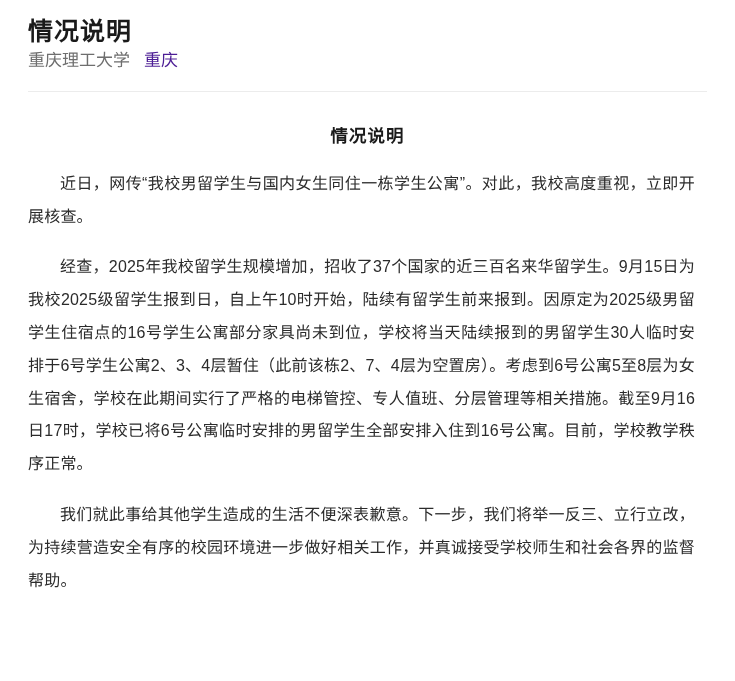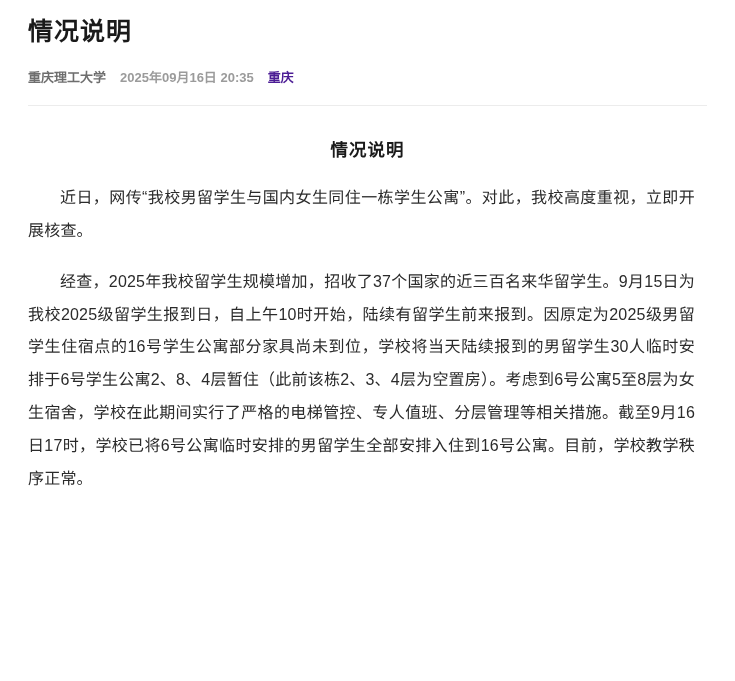--- a/index.html
+++ b/index.html
@@ -25,28 +25,26 @@
   }
   .headline {
     font-size: 25px;
     font-weight: bold;
     color: #1a1a1a;
     letter-spacing: 1px;
     margin: 0;
     line-height: 1.4;
   }
   .meta {
-    margin-top: 20px;
-    font-size: 13px;
+    font-size: 17px;
     color: #8a8a8a;
     display: flex;
     align-items: center;
     gap: 14px;
     line-height: 1.4;
-    font-weight: bold;
   }
   .meta .source {
     color: #6e6e6e;
   }
   .meta .time {
     color: #9b9b9b;
   }
   .meta .location {
     color: #4c1d95;
   }
@@ -80,27 +78,27 @@
 </style>
 </head>
 <body>
 
 <div class="page">
 
   <div class="header">
     <h1 class="headline">情况说明</h1>
     <div class="meta">
       <span class="source">重庆理工大学</span>
-      <span class="time">2025年09月16日 20:35</span>
       <span class="location">重庆</span>
     </div>
     <hr class="divider">
   </div>
 
   <div class="article">
     <div class="doc-title">情况说明</div>
 
     <p class="para">近日，网传“我校男留学生与国内女生同住一栋学生公寓”。对此，我校高度重视，立即开展核查。</p>
-    <p class="para">经查，2025年我校留学生规模增加，招收了37个国家的近三百名来华留学生。9月15日为我校2025级留学生报到日，自上午10时开始，陆续有留学生前来报到。因原定为2025级男留学生住宿点的16号学生公寓部分家具尚未到位，学校将当天陆续报到的男留学生30人临时安排于6号学生公寓2、8、4层暂住（此前该栋2、3、4层为空置房）。考虑到6号公寓5至8层为女生宿舍，学校在此期间实行了严格的电梯管控、专人值班、分层管理等相关措施。截至9月16日17时，学校已将6号公寓临时安排的男留学生全部安排入住到16号公寓。目前，学校教学秩序正常。</p>
+    <p class="para">经查，2025年我校留学生规模增加，招收了37个国家的近三百名来华留学生。9月15日为我校2025级留学生报到日，自上午10时开始，陆续有留学生前来报到。因原定为2025级男留学生住宿点的16号学生公寓部分家具尚未到位，学校将当天陆续报到的男留学生30人临时安排于6号学生公寓2、3、4层暂住（此前该栋2、7、4层为空置房）。考虑到6号公寓5至8层为女生宿舍，学校在此期间实行了严格的电梯管控、专人值班、分层管理等相关措施。截至9月16日17时，学校已将6号公寓临时安排的男留学生全部安排入住到16号公寓。目前，学校教学秩序正常。</p>
+    <p class="para">我们就此事给其他学生造成的生活不便深表歉意。下一步，我们将举一反三、立行立改，为持续营造安全有序的校园环境进一步做好相关工作，并真诚接受学校师生和社会各界的监督帮助。</p>
 
   </div>
 
 </div>
 
 </body></html>

